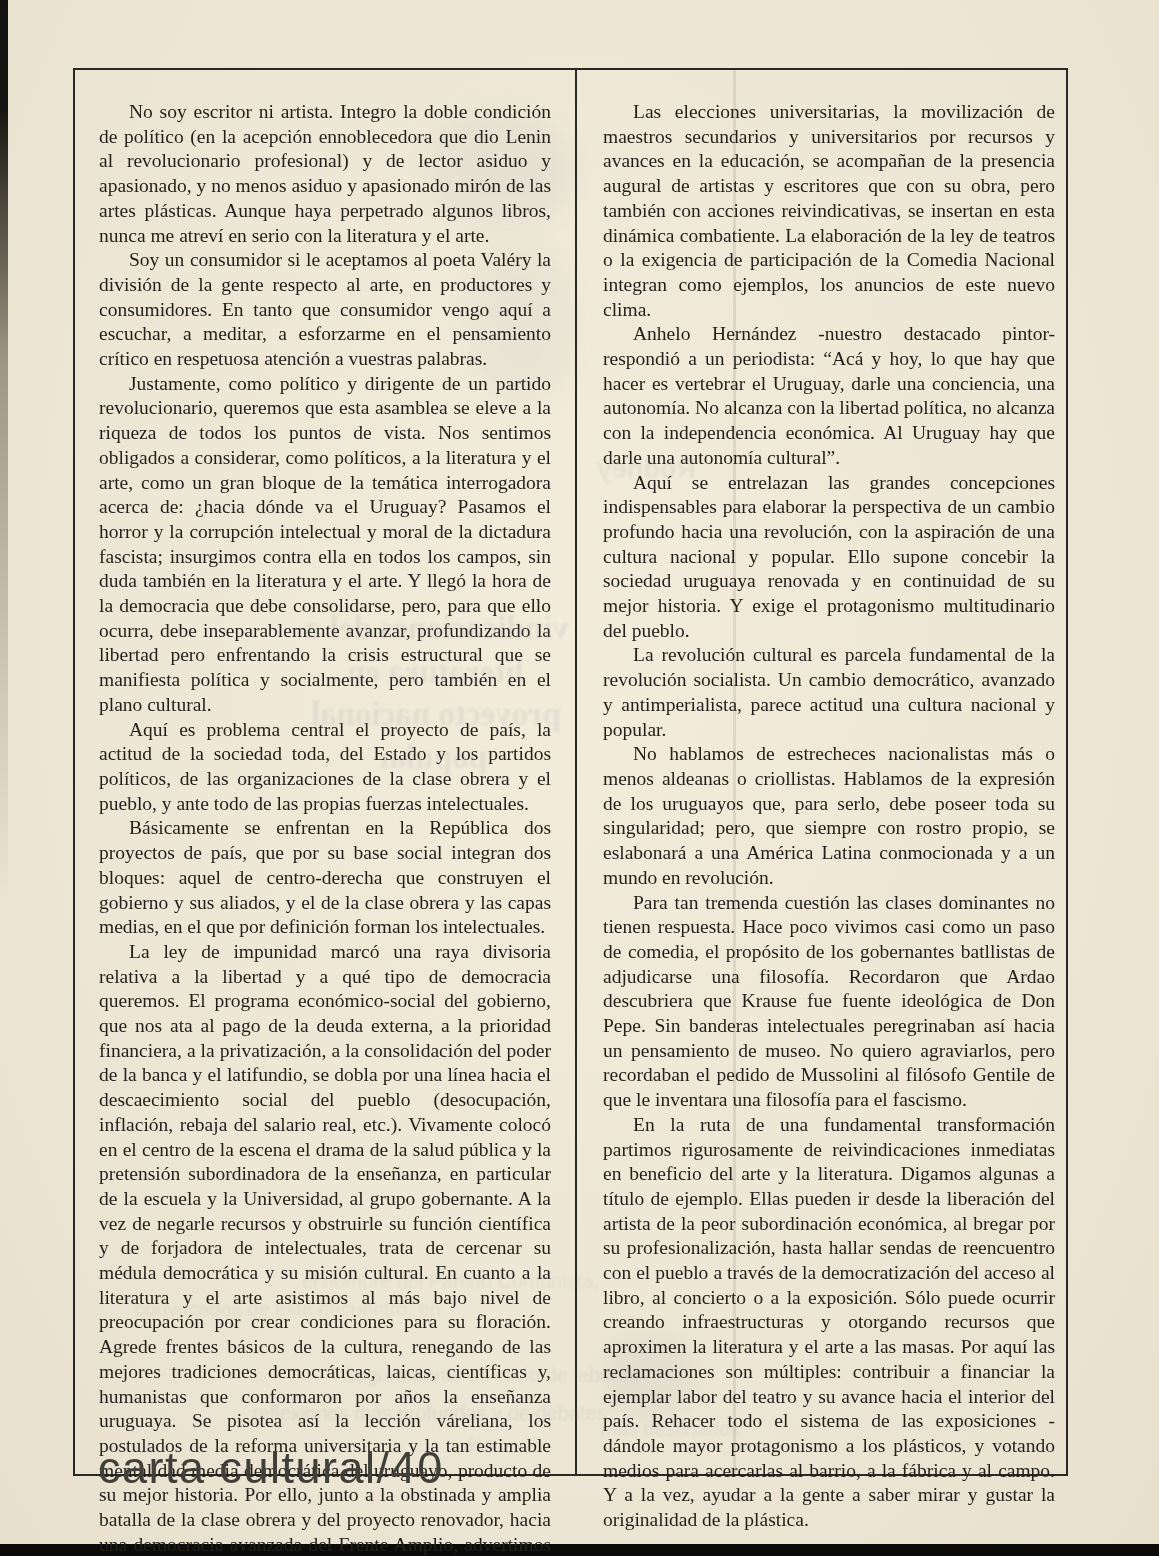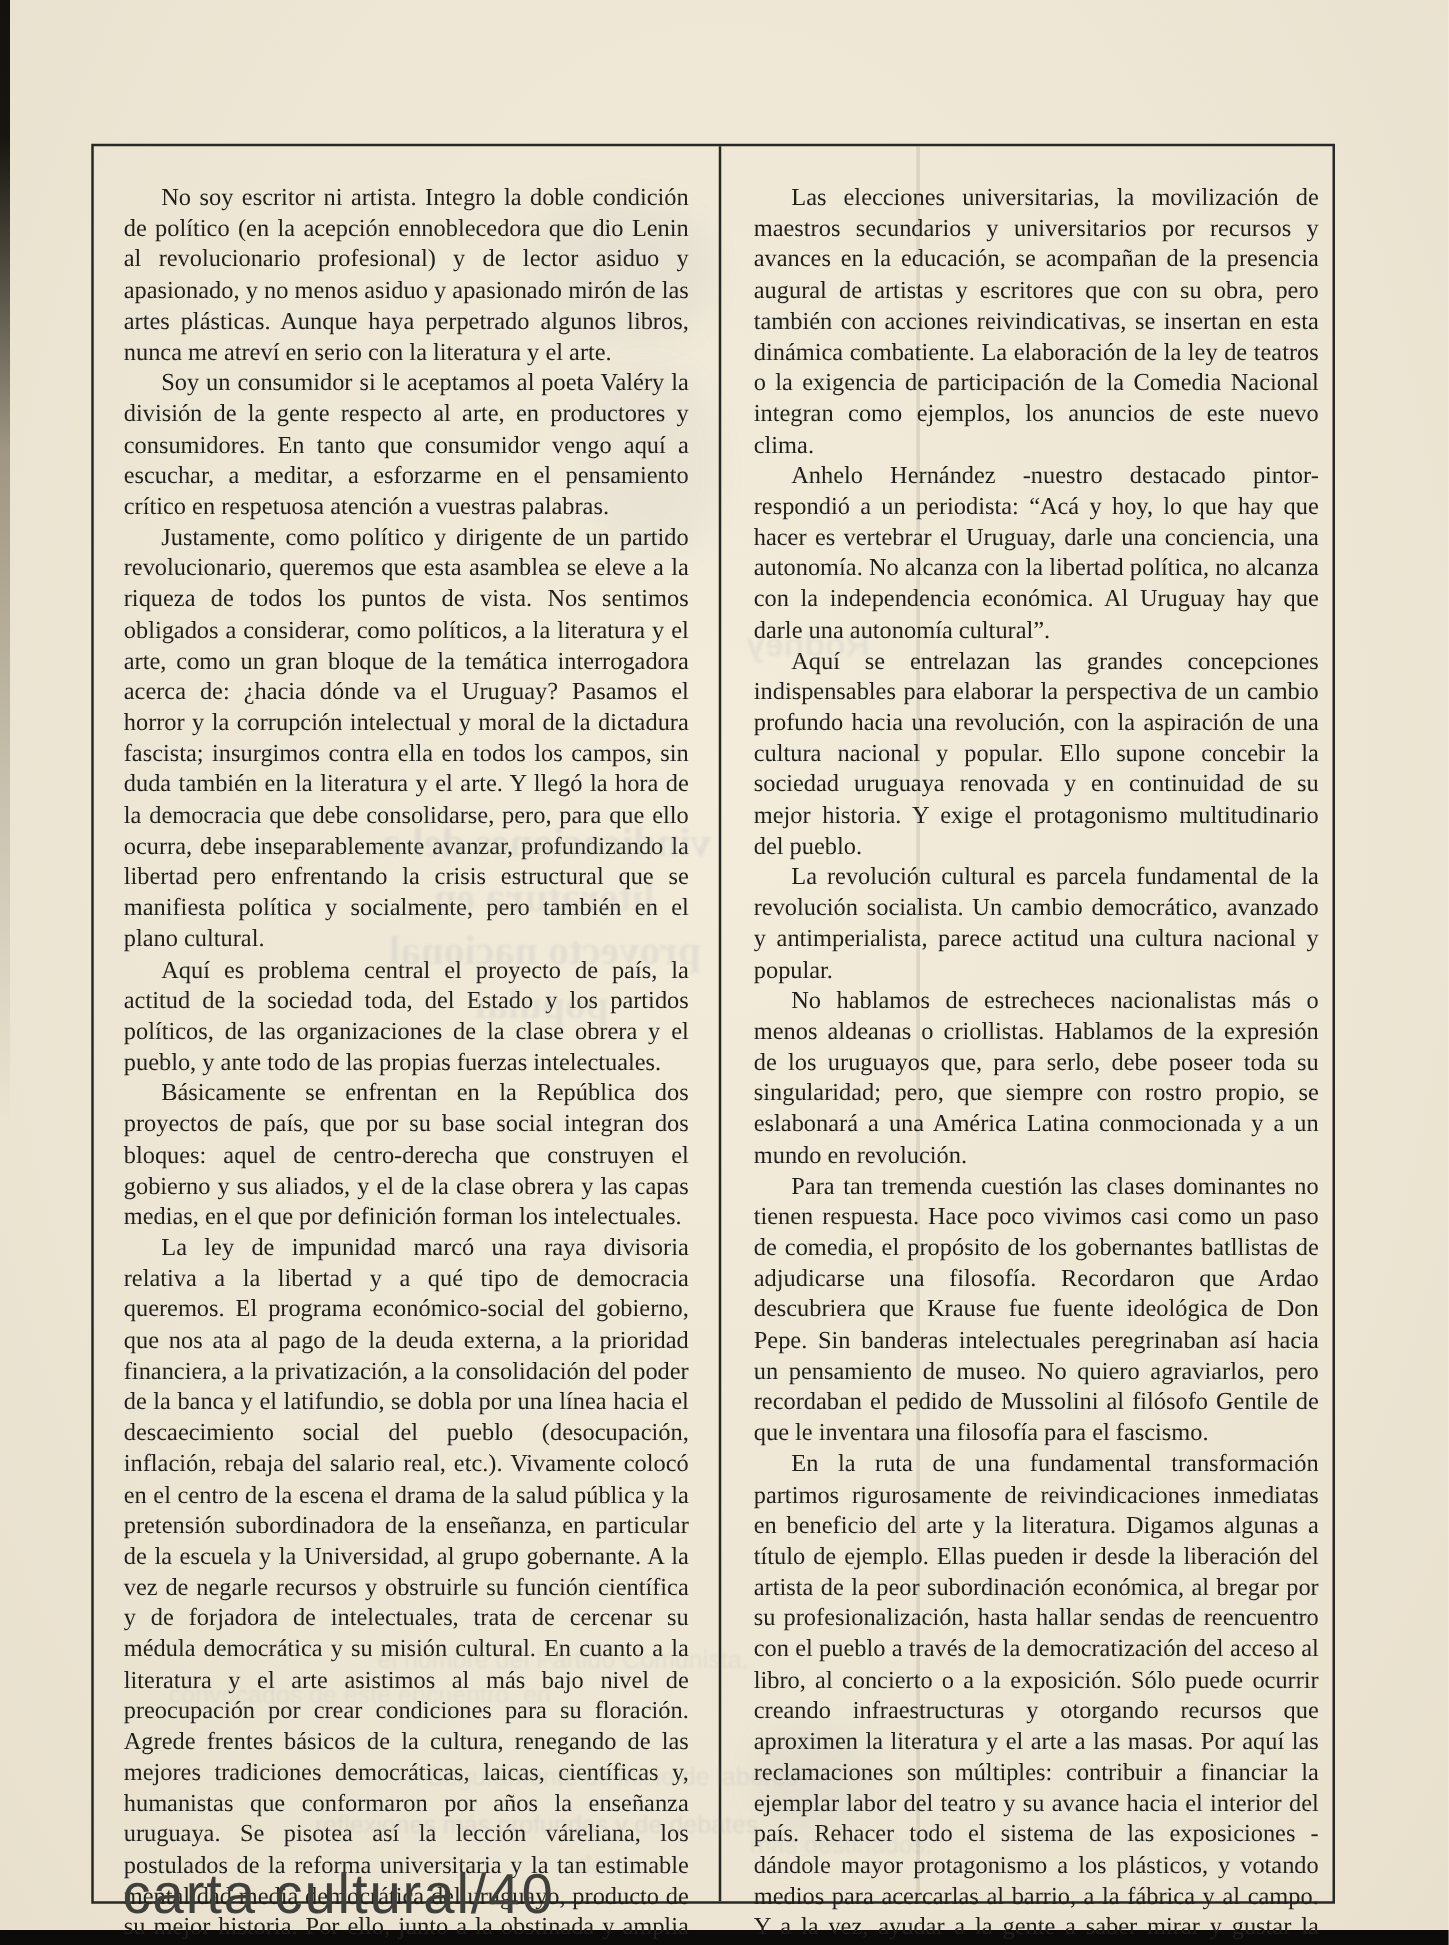--- a/index.html
+++ b/index.html
@@ -13,21 +13,20 @@
     position:absolute;left:0;top:0;width:8px;height:900px;
     background:linear-gradient(#141210 0%, #17150f 12%, rgba(95,86,66,.55) 40%, rgba(95,86,66,.25) 70%, rgba(95,86,66,0) 100%);
   }
   .edge-bottom{
     position:absolute;left:0;bottom:0;width:100%;height:12px;background:#0c0b09;
   }
   .frame{
     position:absolute;left:73px;top:68px;width:995px;height:1408px;
     border:2px solid #2a2824;
     box-sizing:border-box;
-    margin-top:47px;
   }
   .divider{
     position:absolute;left:500px;top:0;width:2px;height:100%;
     background:#2a2824;
   }
   .col{
     position:absolute;top:30px;width:452px;
     font-size:19.5px;line-height:24.7px;color:#211f1a;
     text-align:justify;
   }

